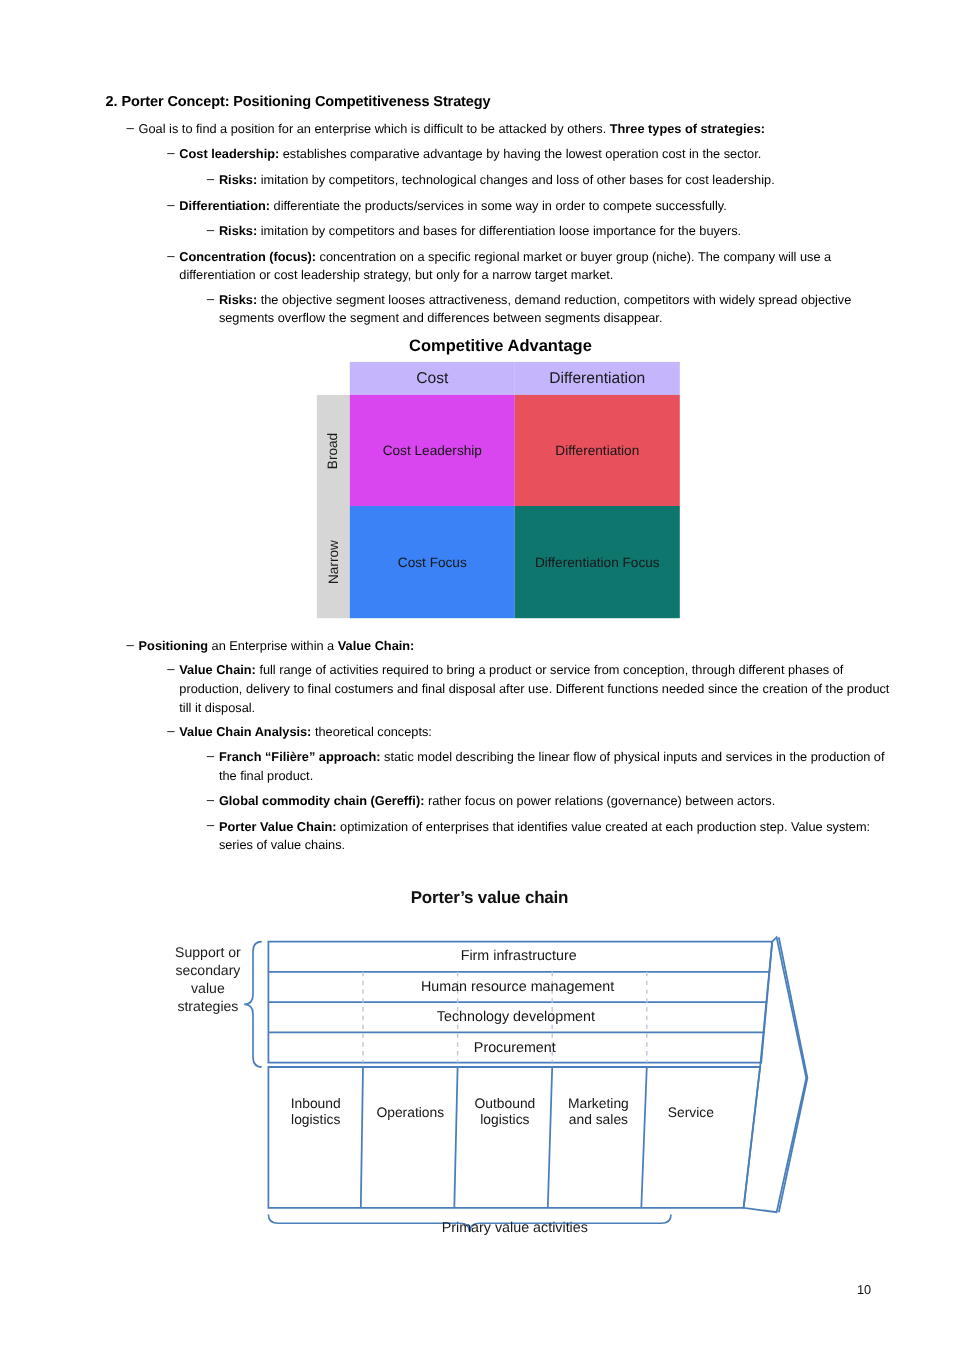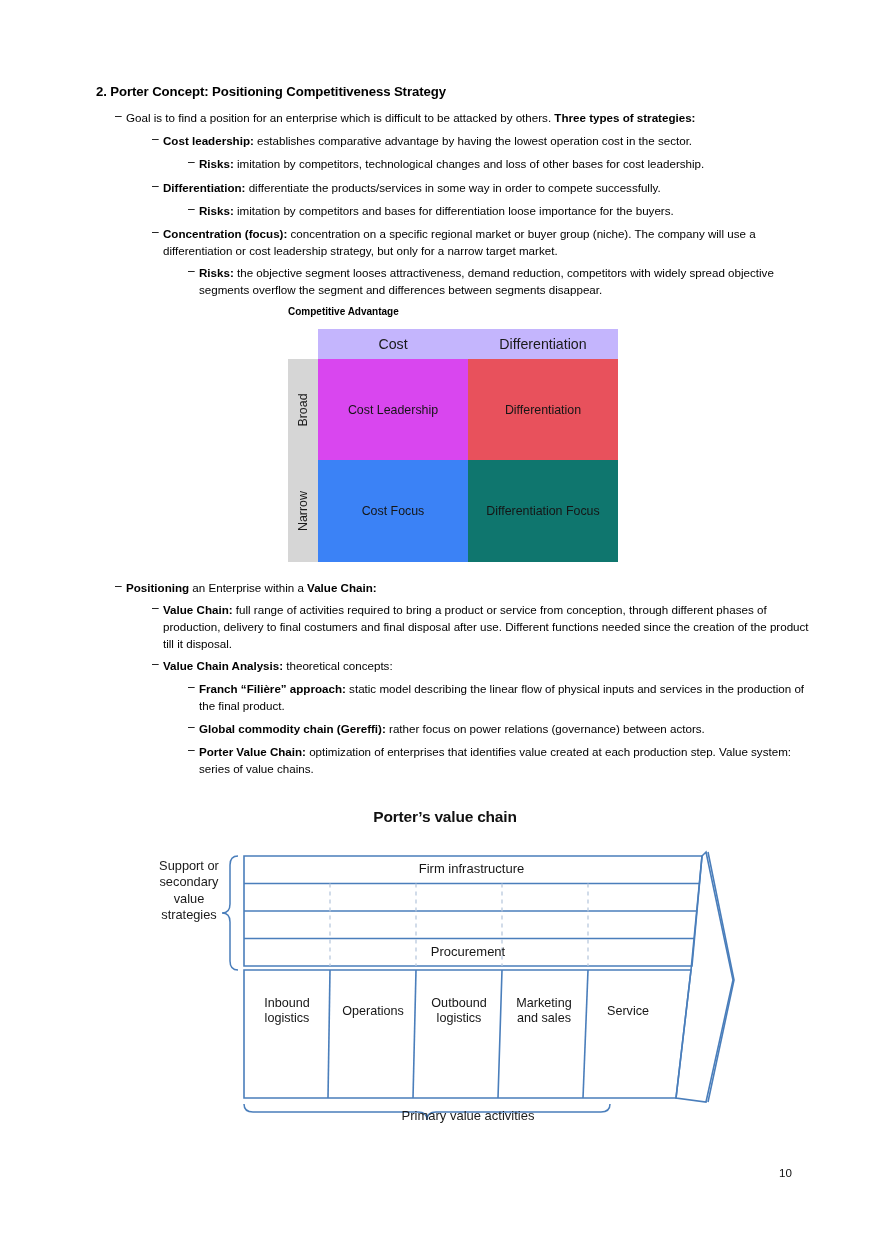--- a/index.html
+++ b/index.html
@@ -65,21 +65,22 @@
     left: 270px;
     top: 306px;
     width: 352px;
     height: 256px;
   }
   .matrix-title {
     position: absolute;
     left: 18px;
     top: 0px;
     width: 334px;
-    font-size: 10px;
+    text-align: center;
+    font-size: 15px;
     font-weight: bold;
   }
   .scope-label {
     position: absolute;
     left: -12px;
     top: 110px;
     width: 90px;
     text-align: center;
     font-size: 12.4px;
     transform: rotate(-90deg);
@@ -356,20 +357,22 @@
         <path d="M 382 53.5 V 136"></path>
         <path d="M 468 53.5 V 136"></path>
       </g>
 
       <g fill="none" stroke="#4a7ebb" stroke-width="1.5">
         <path d="M 124 274 q 0 8 9 8 h 165 q 9 0 9 8 q 0 -8 9 -8 h 165 q 9 0 9 -8"></path>
       </g>
     </svg>
 
     <div class="vc-row-text" style="left:124px; top:53px; width:455px;">Firm infrastructure</div>
+    <div class="vc-row-text" style="left:124px; top:81px; width:453px;">Human resource management</div>
+    <div class="vc-row-text" style="left:124px; top:108px; width:450px;">Technology development</div>
     <div class="vc-row-text" style="left:124px; top:136px; width:448px;">Procurement</div>
 
     <div class="vc-col-text" style="left:126px; top:188px; width:82px;">
       <div>Inbound</div>
       <div>logistics</div>
     </div>
     <div class="vc-col-text" style="left:211px; top:196px; width:84px;">
       <div>Operations</div>
     </div>
     <div class="vc-col-text" style="left:297px; top:188px; width:84px;">

